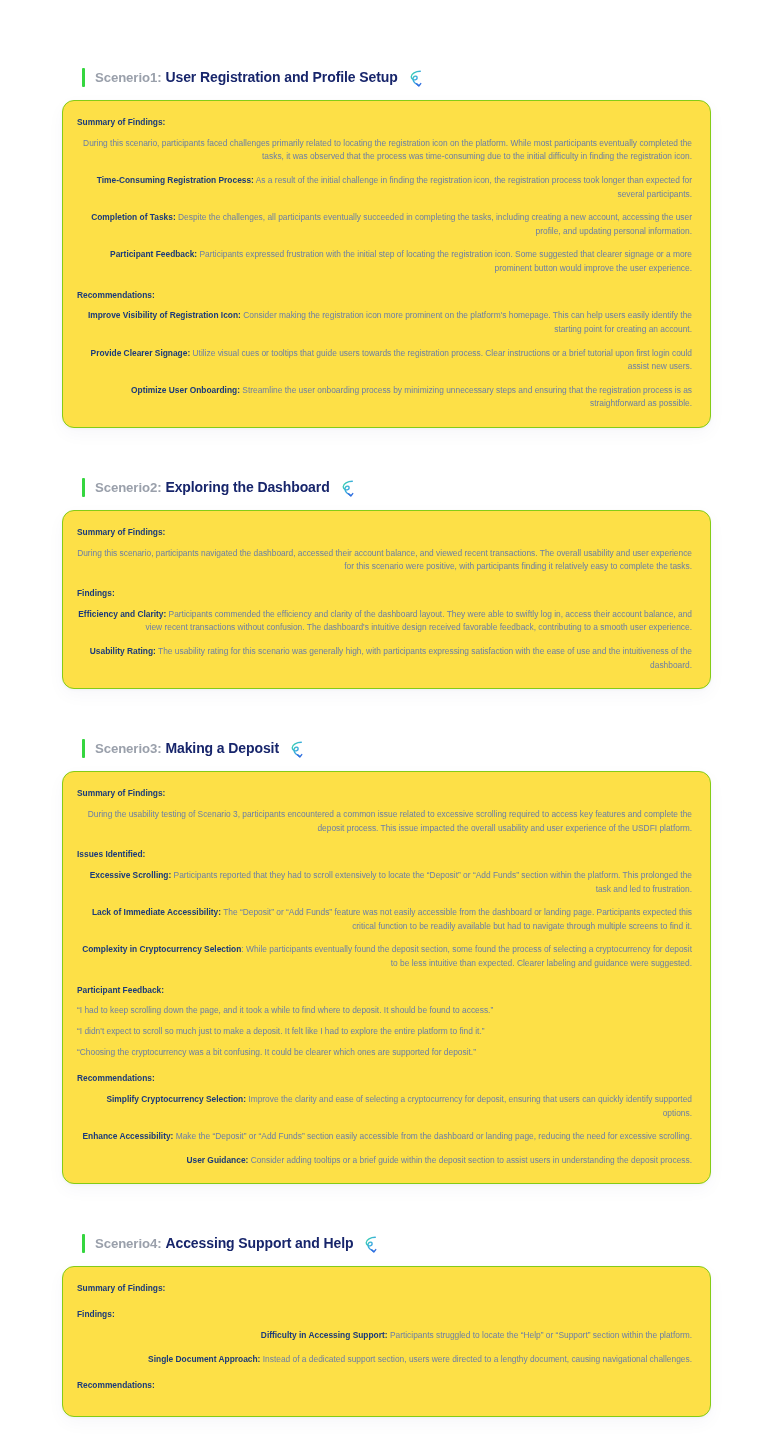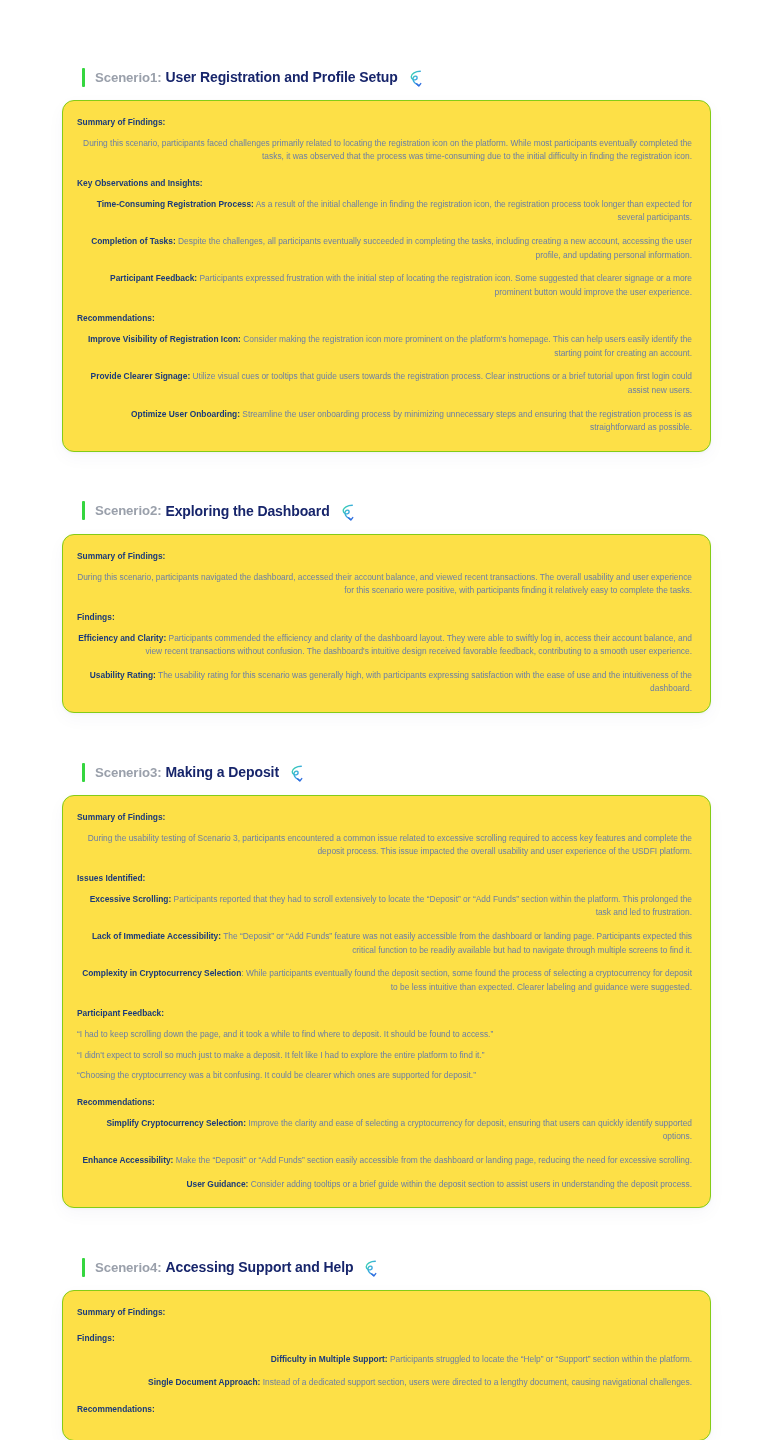--- a/index.html
+++ b/index.html
@@ -131,21 +131,20 @@
         </linearGradient>
       </defs>
       <path d="M14.5 3.6 C9.5 3.6 4.6 6.2 4.6 9.6 C4.6 12.2 7.4 13.5 9.6 12.6 C11.4 11.9 11.6 9.6 9.8 9.0 C8.0 8.4 6.0 10.4 6.6 13.0 C7.2 15.6 9.9 17.6 12.6 18.9" stroke="url(#agrad)" stroke-width="1.5" stroke-linecap="round" fill="none"></path>
       <path d="M10.6 17.3 L12.9 19.6 L15.0 17.0" stroke="#2f6fe0" stroke-width="1.5" stroke-linecap="round" stroke-linejoin="round" fill="none"></path>
     </svg>
   </span>
 </div>
         <div class="card">
           <div class="sec-head">Summary of Findings:</div>
           <p class="para">During this scenario, participants faced challenges primarily related to locating the registration icon on the platform. While most participants eventually completed the tasks, it was observed that the process was time-consuming due to the initial difficulty in finding the registration icon.</p>
-          <div class="sec-head spaced">Key Observations and Insights:</div>
           <p class="para"><b>Time-Consuming Registration Process:</b><span> As a result of the initial challenge in finding the registration icon, the registration process took longer than expected for several participants.</span></p>
           <p class="para"><b>Completion of Tasks:</b><span> Despite the challenges, all participants eventually succeeded in completing the tasks, including creating a new account, accessing the user profile, and updating personal information.</span></p>
           <p class="para"><b>Participant Feedback:</b><span> Participants expressed frustration with the initial step of locating the registration icon. Some suggested that clearer signage or a more prominent button would improve the user experience.</span></p>
           <div class="sec-head spaced">Recommendations:</div>
           <p class="para"><b>Improve Visibility of Registration Icon:</b><span> Consider making the registration icon more prominent on the platform's homepage. This can help users easily identify the starting point for creating an account.</span></p>
           <p class="para"><b>Provide Clearer Signage:</b><span> Utilize visual cues or tooltips that guide users towards the registration process. Clear instructions or a brief tutorial upon first login could assist new users.</span></p>
           <p class="para"><b>Optimize User Onboarding:</b><span> Streamline the user onboarding process by minimizing unnecessary steps and ensuring that the registration process is as straightforward as possible.</span></p>
         </div>
       </div>
       <div class="block-gap"></div>
@@ -229,19 +228,19 @@
         </linearGradient>
       </defs>
       <path d="M14.5 3.6 C9.5 3.6 4.6 6.2 4.6 9.6 C4.6 12.2 7.4 13.5 9.6 12.6 C11.4 11.9 11.6 9.6 9.8 9.0 C8.0 8.4 6.0 10.4 6.6 13.0 C7.2 15.6 9.9 17.6 12.6 18.9" stroke="url(#agrad)" stroke-width="1.5" stroke-linecap="round" fill="none"></path>
       <path d="M10.6 17.3 L12.9 19.6 L15.0 17.0" stroke="#2f6fe0" stroke-width="1.5" stroke-linecap="round" stroke-linejoin="round" fill="none"></path>
     </svg>
   </span>
 </div>
         <div class="card">
           <div class="sec-head">Summary of Findings:</div>
           <div class="sec-head spaced">Findings:</div>
-          <p class="para"><b>Difficulty in Multiple Support:</b><span> Participants struggled to locate the “Help” or “Support” section within the platform.</span></p>
+          <p class="para"><b>Difficulty in Accessing Support:</b><span> Participants struggled to locate the “Help” or “Support” section within the platform.</span></p>
           <p class="para"><b>Single Document Approach:</b><span> Instead of a dedicated support section, users were directed to a lengthy document, causing navigational challenges.</span></p>
           <div class="sec-head spaced">Recommendations:</div>
         </div>
       </div>
     </div>
 </div>
 
 </body></html>

